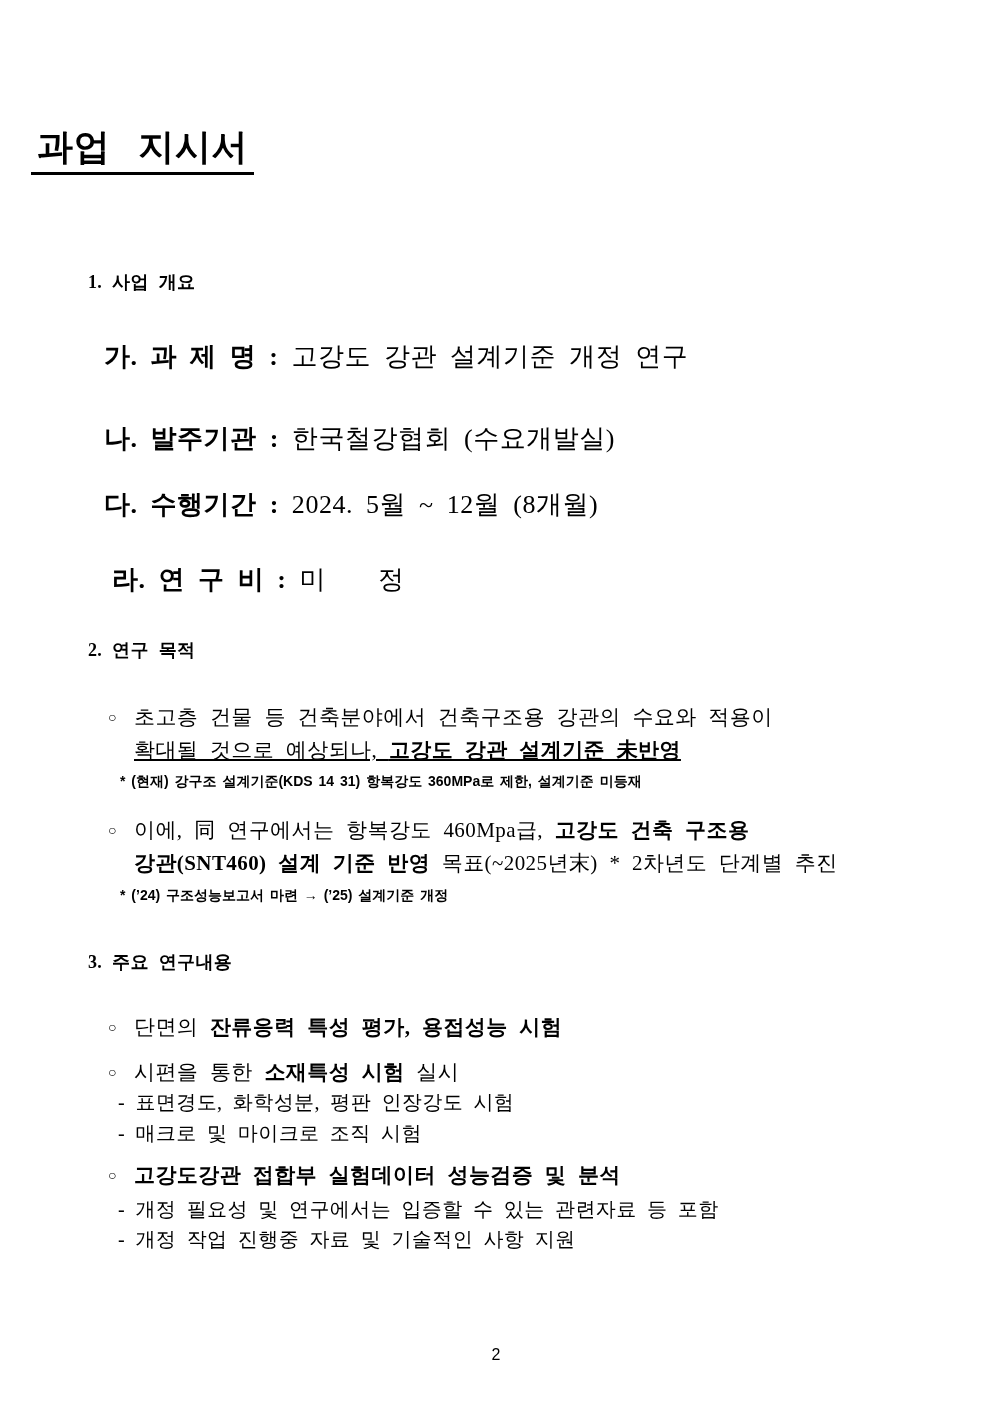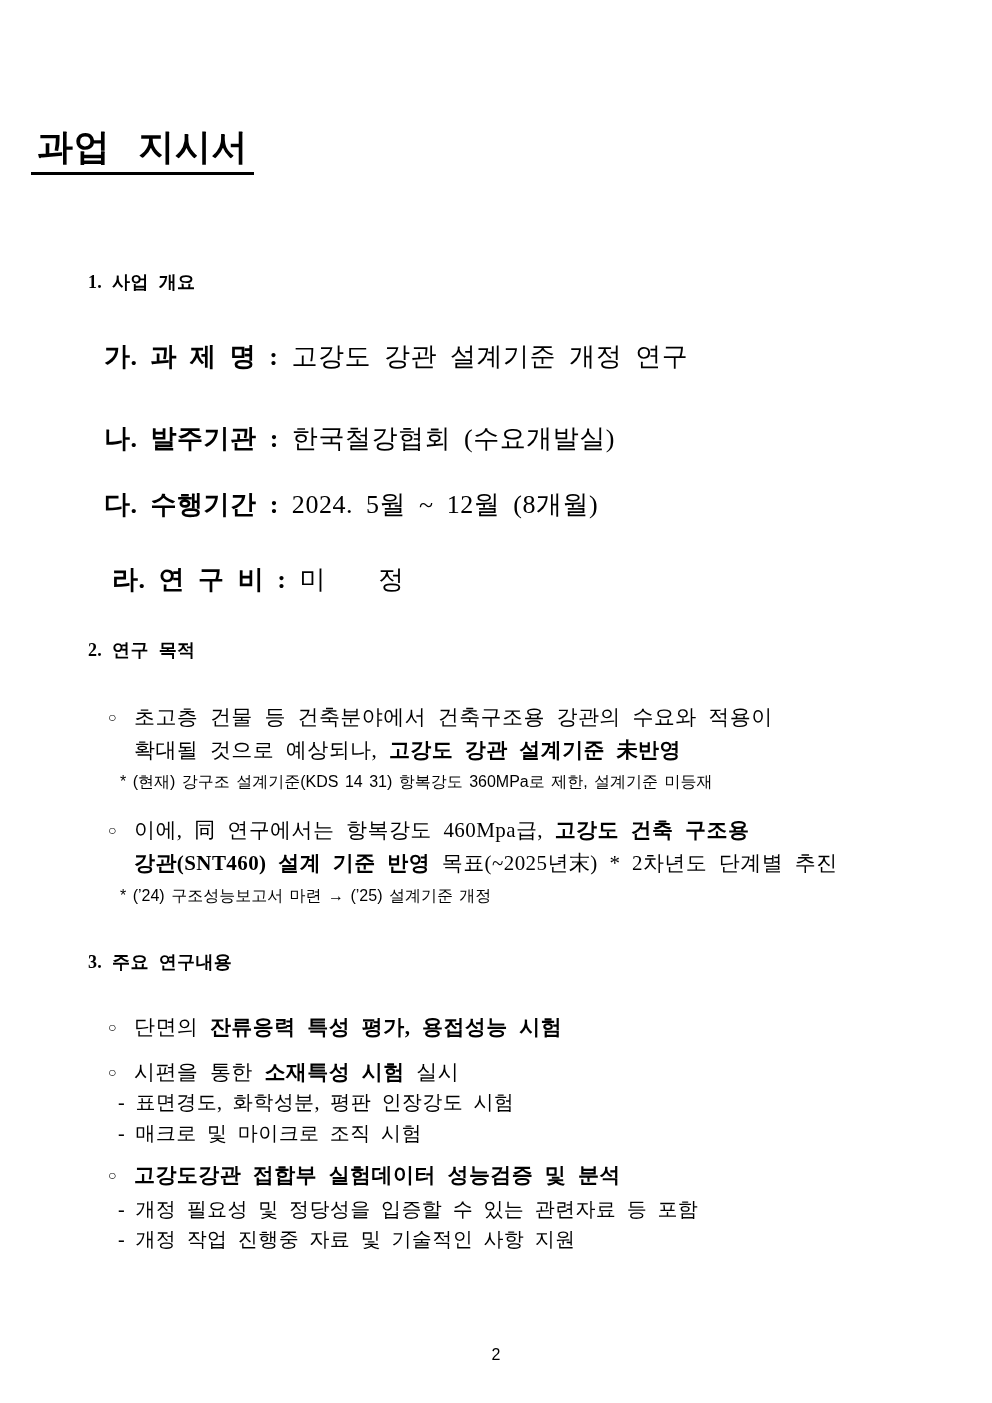--- a/index.html
+++ b/index.html
@@ -29,21 +29,21 @@
   .bullet { font-size: 21px; word-spacing: 6px; }
   .bullet .mk {
     display: inline-block; width: 26px;
     font-size: 14px; vertical-align: 2px;
     font-family: "Liberation Sans", "DejaVu Sans", sans-serif;
   }
   .b { font-weight: bold; }
 
   .note {
     font-family: "Liberation Sans", "DejaVu Sans", sans-serif;
-    font-size: 16px; word-spacing: 2px; letter-spacing: 0;
+    font-size: 14px; word-spacing: 2px; letter-spacing: 0; font-weight: bold;
   }
 
   .dash { font-size: 20px; word-spacing: 5px; }
 
   .pagenum {
     left: 0; width: 100%; text-align: center;
     font-family: "Liberation Sans", "DejaVu Sans", sans-serif;
     font-size: 16px;
   }
 </style>
@@ -70,21 +70,21 @@
 
 <div class="line item" style="top:565px; left:104px;margin-left:8px;">
   <span class="lab">라. 연 구 비</span><span class="lab"> : </span><span>미&nbsp;&nbsp;&nbsp;&nbsp;정</span>
 </div>
 
 <div class="line heading" style="top:640px; left:88px;">2. 연구 목적</div>
 
 <div class="line bullet" style="top:705px; left:108px;">
   <span class="mk">○</span><span>초고층 건물 등 건축분야에서 건축구조용 강관의 수요와 적용이</span>
 </div>
-<div class="line bullet" style="top:738px; left:134px;">
+<div class="line bullet" style="top:738px; left:134px;text-decoration:underline;">
   <span>확대될 것으로 예상되나, </span><span class="b">고강도 강관 설계기준 未반영</span>
 </div>
 <div class="line note" style="top:773px; left:120px;">* (현재) 강구조 설계기준(KDS 14 31) 항복강도 360MPa로 제한, 설계기준 미등재</div>
 
 <div class="line bullet" style="top:818px; left:108px;">
   <span class="mk">○</span><span>이에, 同 연구에서는 항복강도 460Mpa급, </span><span class="b">고강도 건축 구조용</span>
 </div>
 <div class="line bullet" style="top:851px; left:134px;">
   <span class="b">강관(SNT460) 설계 기준 반영</span><span> 목표(~2025년末) * 2차년도 단계별 추진</span>
 </div>
@@ -98,16 +98,16 @@
 
 <div class="line bullet" style="top:1060px; left:108px;">
   <span class="mk">○</span><span>시편을 통한 </span><span class="b">소재특성 시험</span><span> 실시</span>
 </div>
 <div class="line dash" style="top:1091px; left:118px;text-align:right;">- 표면경도, 화학성분, 평판 인장강도 시험</div>
 <div class="line dash" style="top:1122px; left:118px;">- 매크로 및 마이크로 조직 시험</div>
 
 <div class="line bullet" style="top:1163px; left:108px;">
   <span class="mk">○</span><span class="b">고강도강관 접합부 실험데이터 성능검증 및 분석</span>
 </div>
-<div class="line dash" style="top:1198px; left:118px;">- 개정 필요성 및 정당성을 입증할 수 있는 관련자료 등 포함</div>
+<div class="line dash" style="top:1198px; left:118px;">- 개정 필요성 및 연구에서는 입증할 수 있는 관련자료 등 포함</div>
 <div class="line dash" style="top:1228px; left:118px;">- 개정 작업 진행중 자료 및 기술적인 사항 지원</div>
 
 <div class="line pagenum" style="top:1346px;">2</div>
 
 </body></html>

